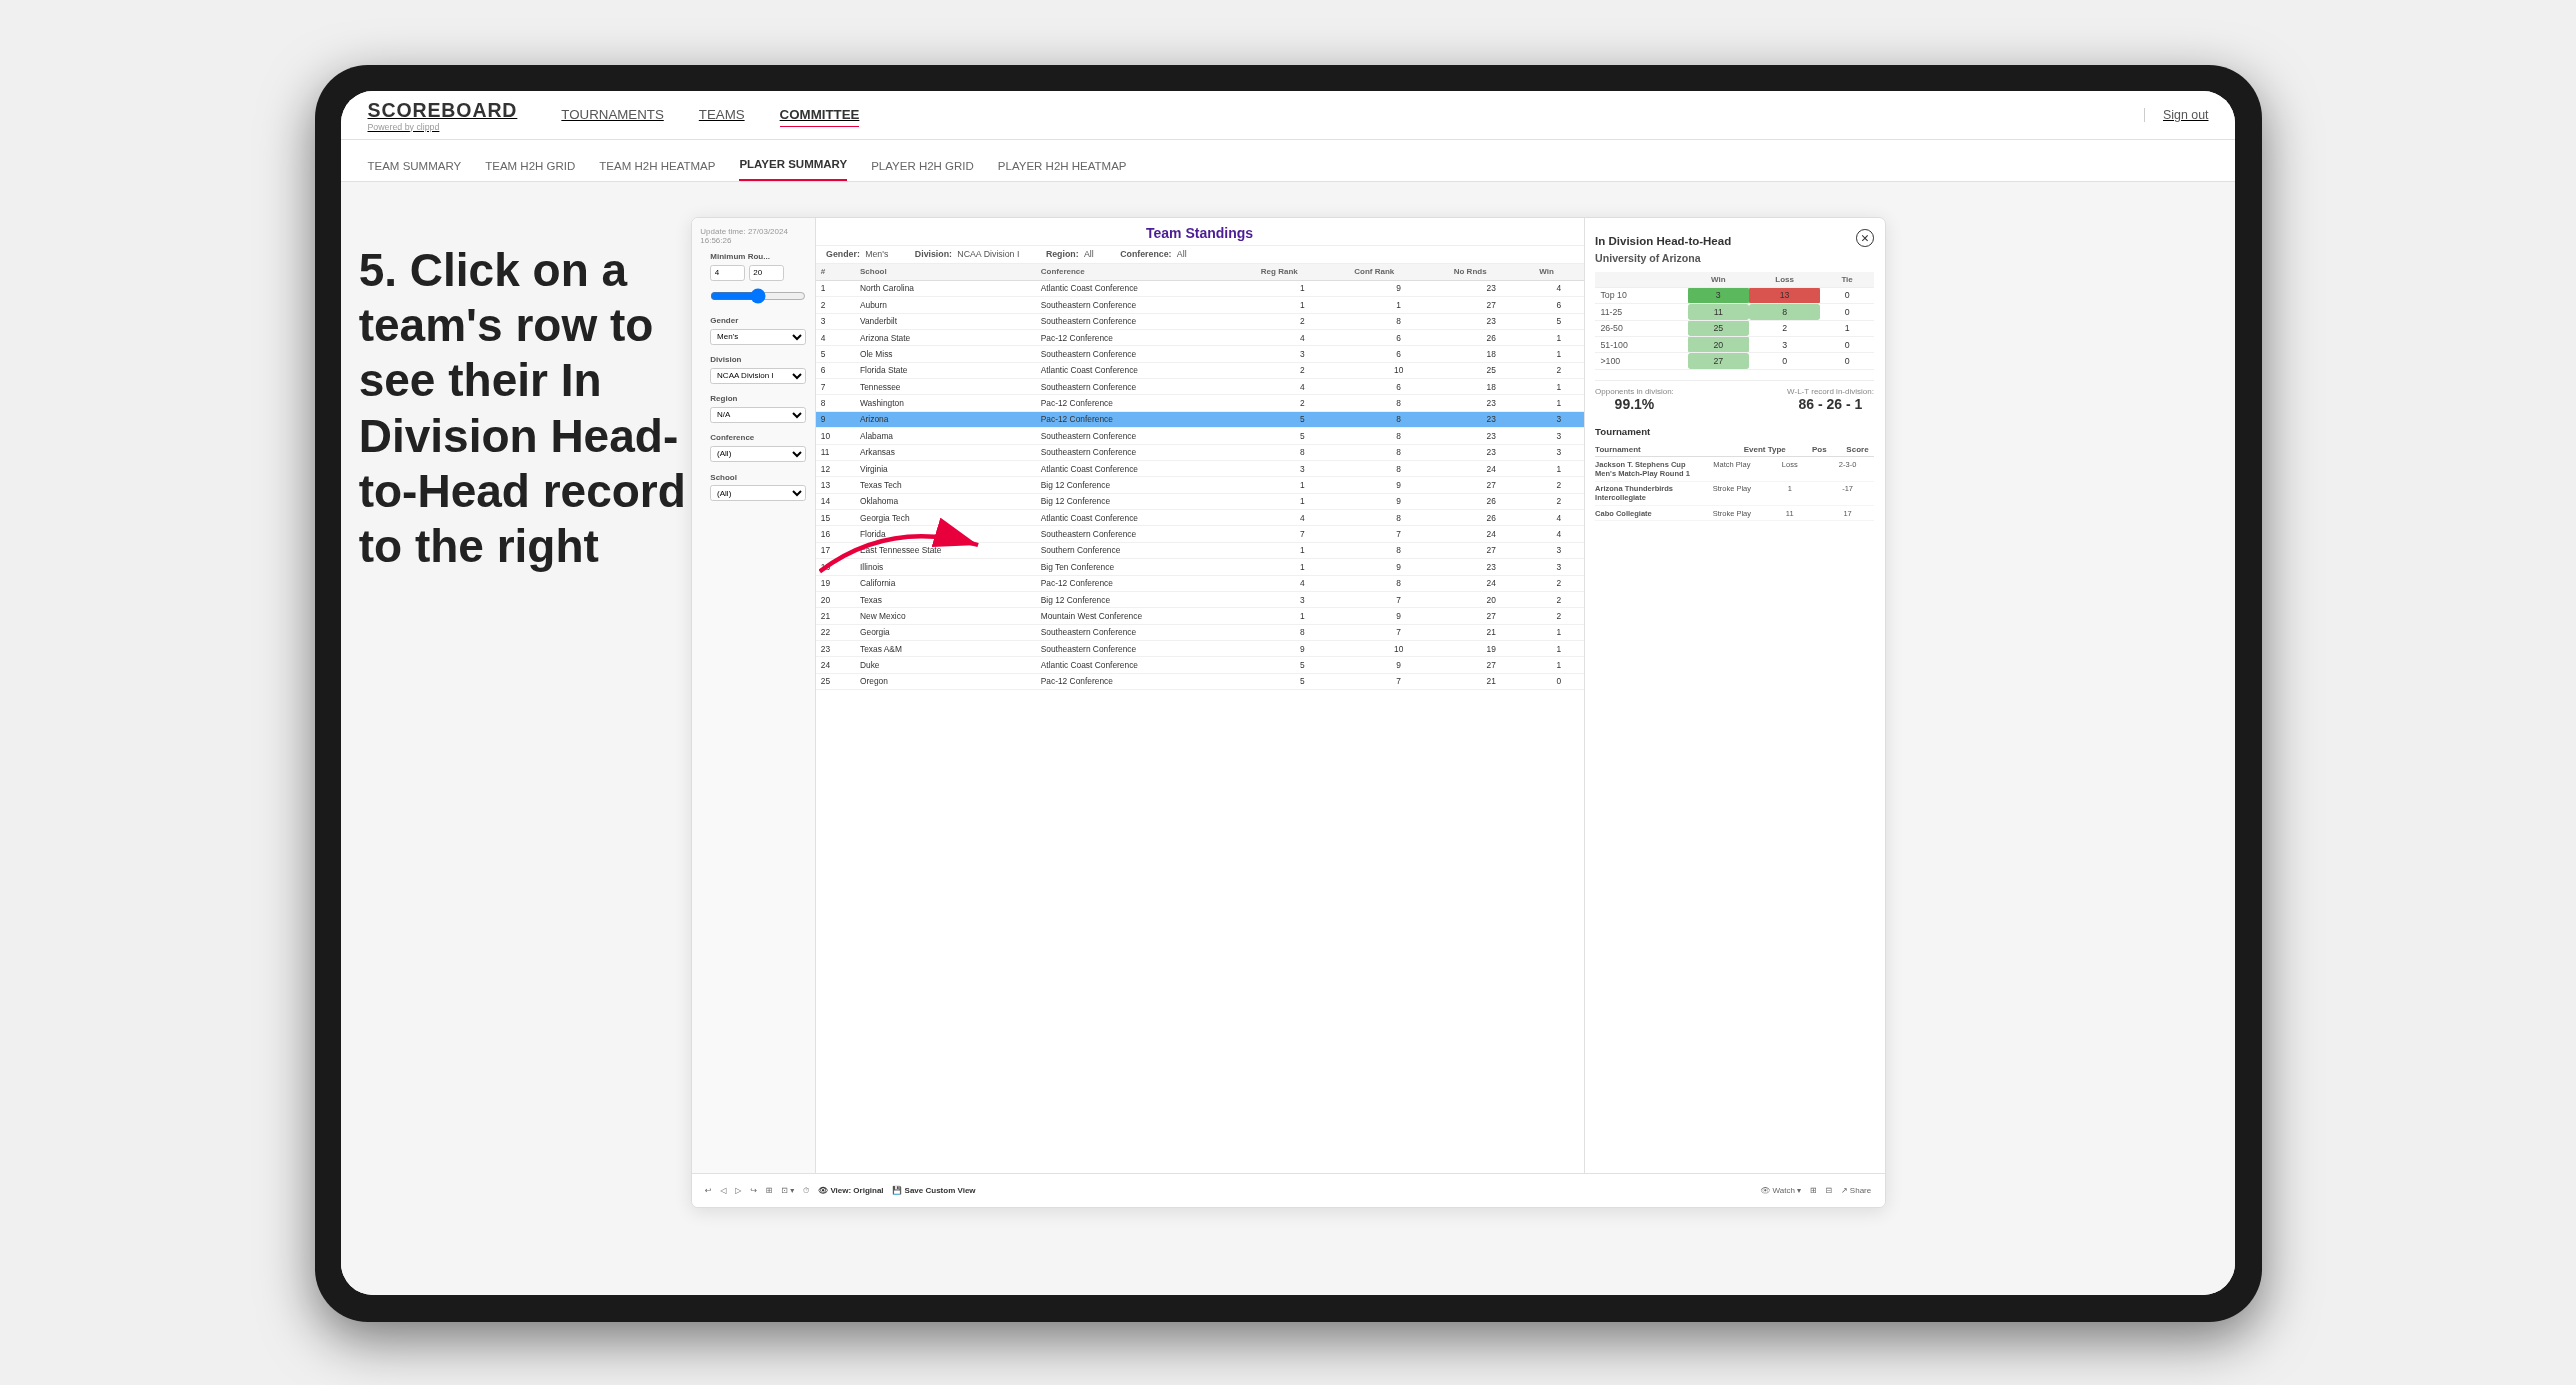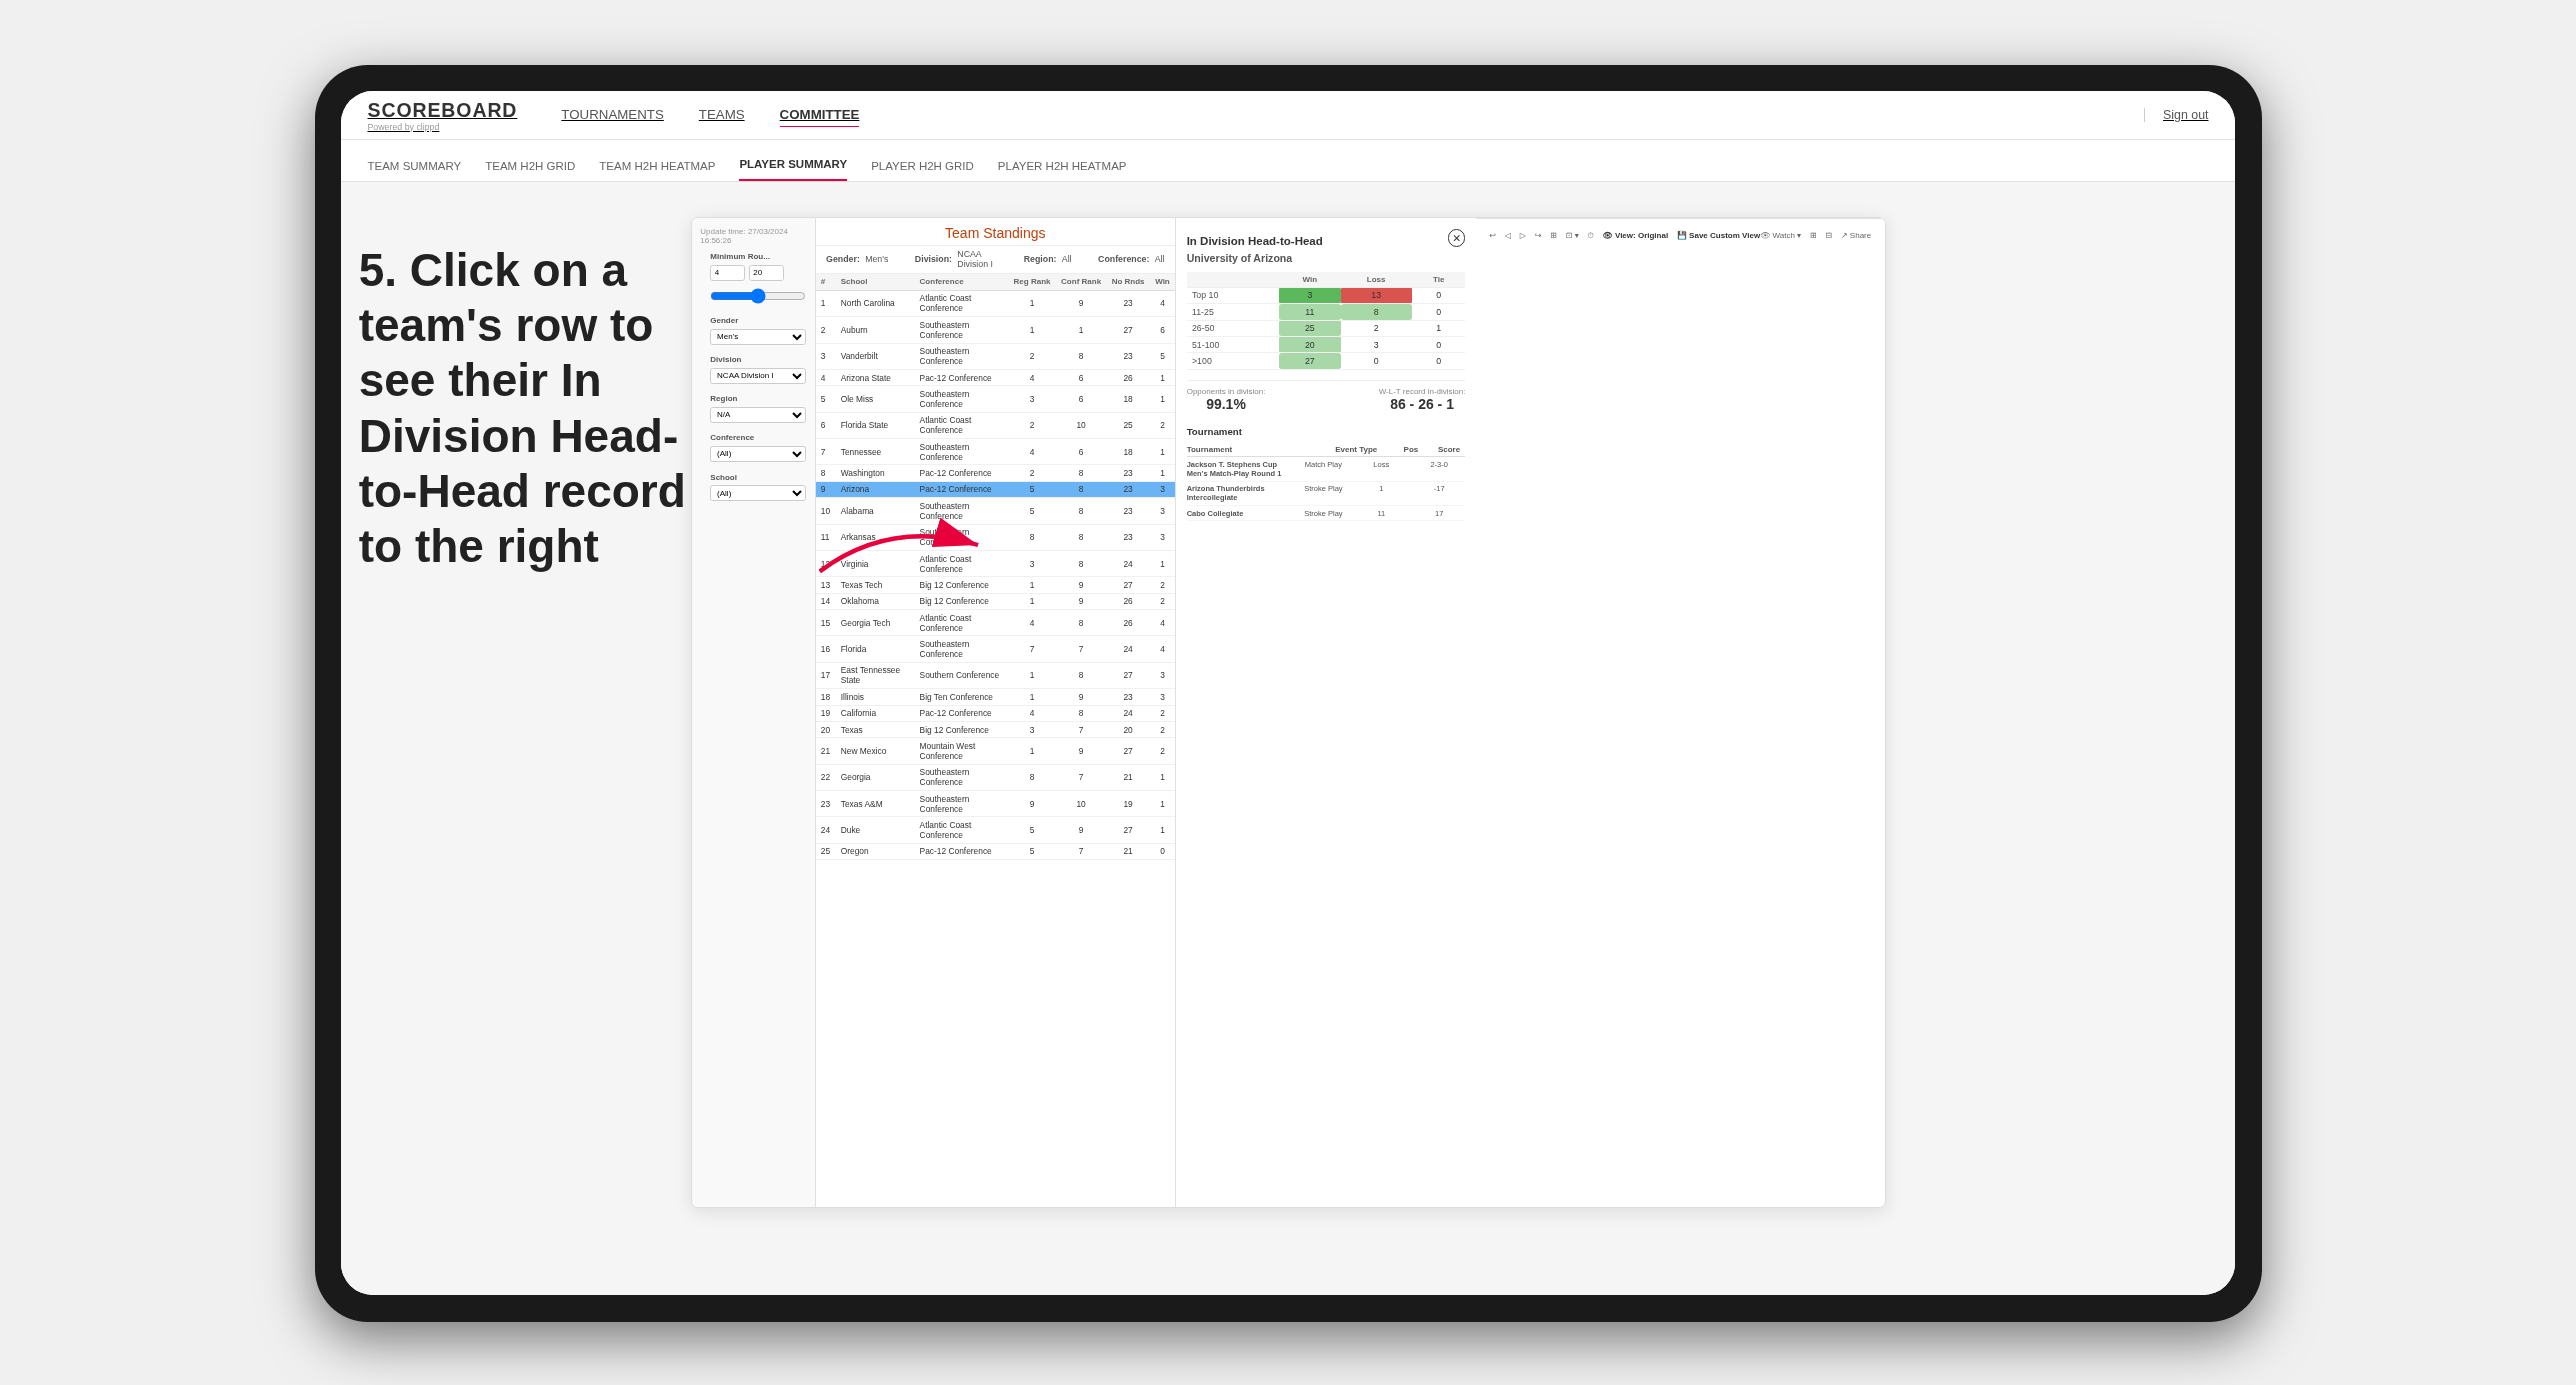--- a/index.html
+++ b/index.html
@@ -158,21 +158,21 @@
     
     .app-panel {
       background: #fff;
       border: 0.9px solid #ddd;
       border-radius: 7px;
       width: 1195px;
       height: 991px;
       overflow: hidden;
       box-shadow: 0 3.5px 17.7px rgba(0,0,0,0.1);
       display: flex;
-      flex-direction: row;
+      flex-direction: column;
       margin-top: 8.8px;
     }
 
     
     .panel-body {
       flex: 1;
       display: flex;
       overflow: hidden;
     }
 
@@ -241,22 +241,22 @@
     .table-title-row {
       padding: 7px 10.6px 3.5px;
       border-bottom: 0.9px solid #eee;
       display: flex;
       align-items: center;
       justify-content: center;
     }
 
     .table-title {
       font-size: 14px;
-      font-weight: 400;
-      color: #c2410c;
+      font-weight: 700;
+      color: #4c1d95;
     }
 
     .table-filters-row {
       padding: 3.5px 10.6px;
       display: flex;
       gap: 26.5px;
       border-bottom: 0.9px solid #eee;
       font-size: 8.8px;
       color: #555;
     }

